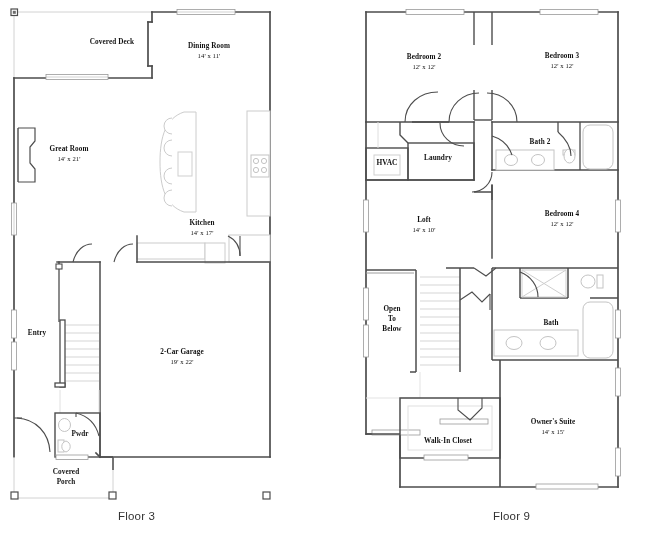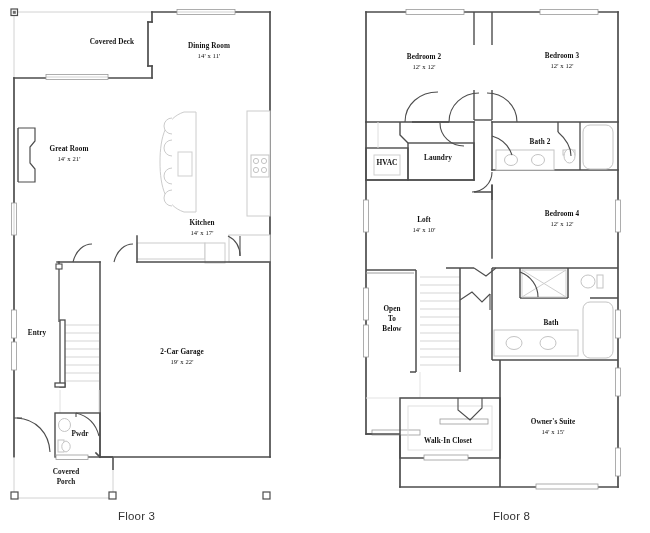--- a/index.html
+++ b/index.html
@@ -455,13 +455,13 @@
 
       <text class="rm" x="448" y="443">Walk-In Closet</text>
 
       <text class="rm" x="553" y="424">Owner's Suite</text>
       <text class="rm2" x="553" y="434">14' x 15'</text>
     </g>
   </g>
 </svg>
 
 <div class="floor-caption" id="cap1">Floor 3</div>
-<div class="floor-caption" id="cap2">Floor 8</div>
+<div class="floor-caption" id="cap2">Floor 9</div>
 
 </body></html>

